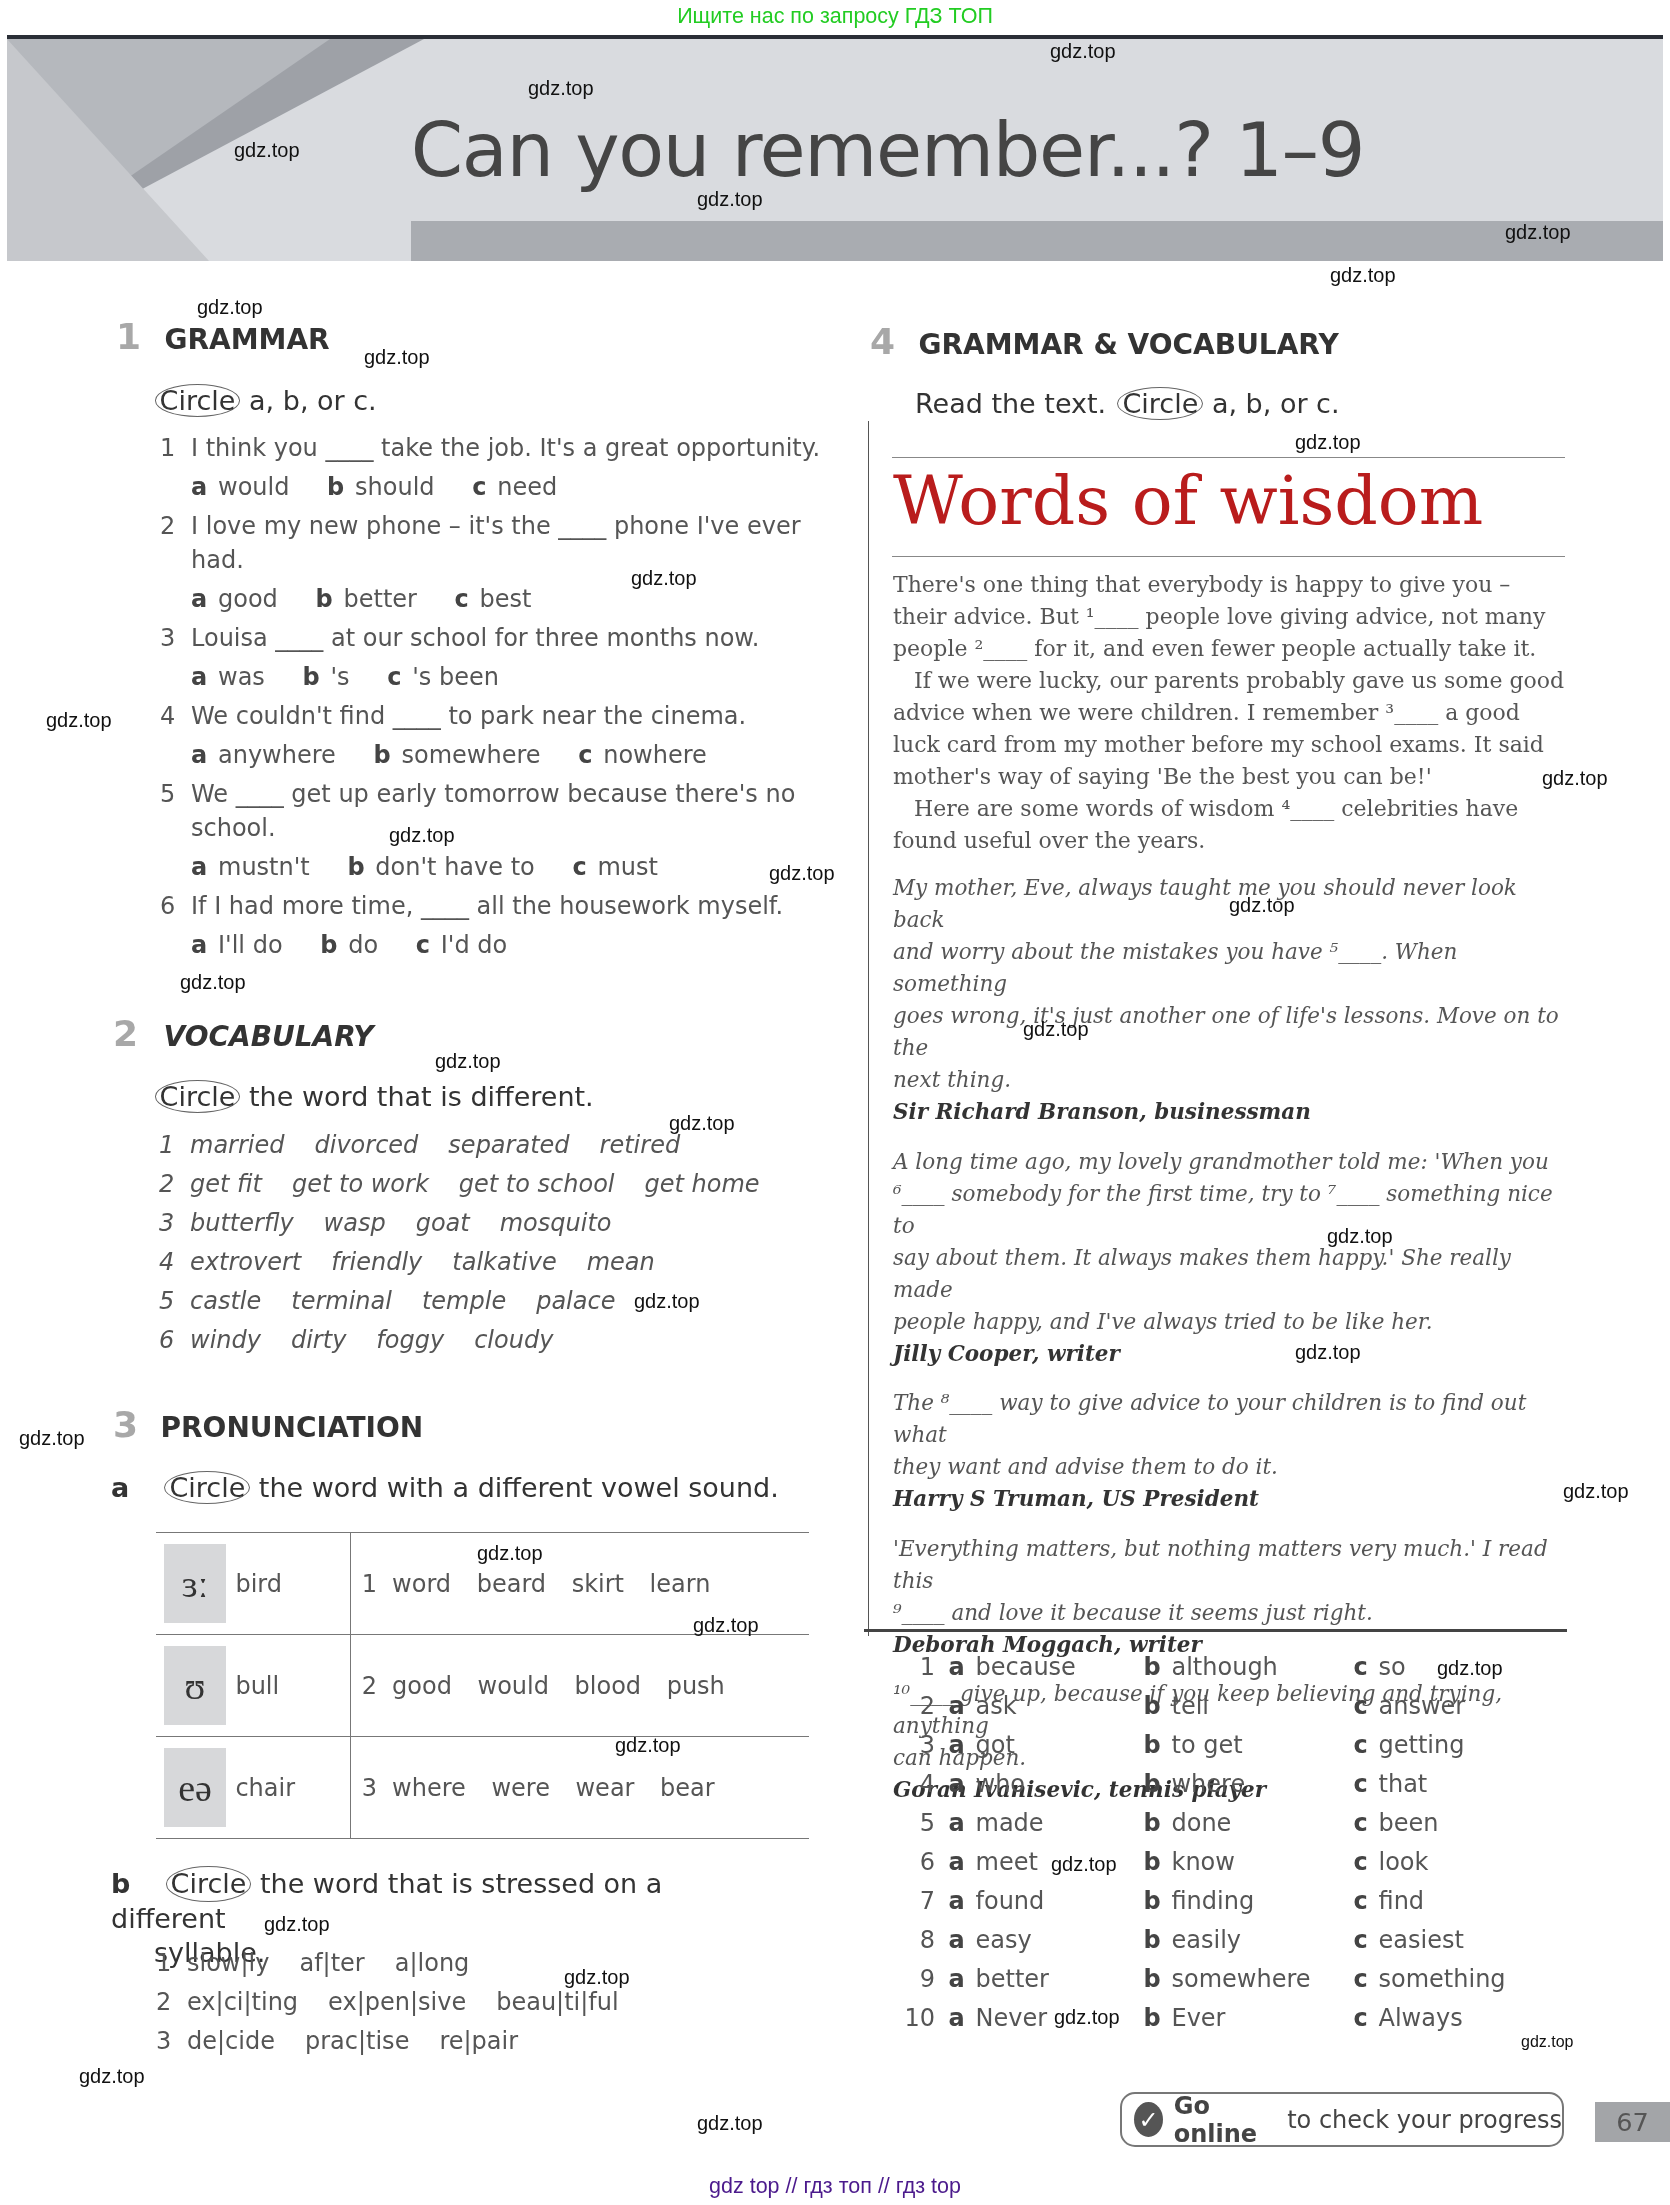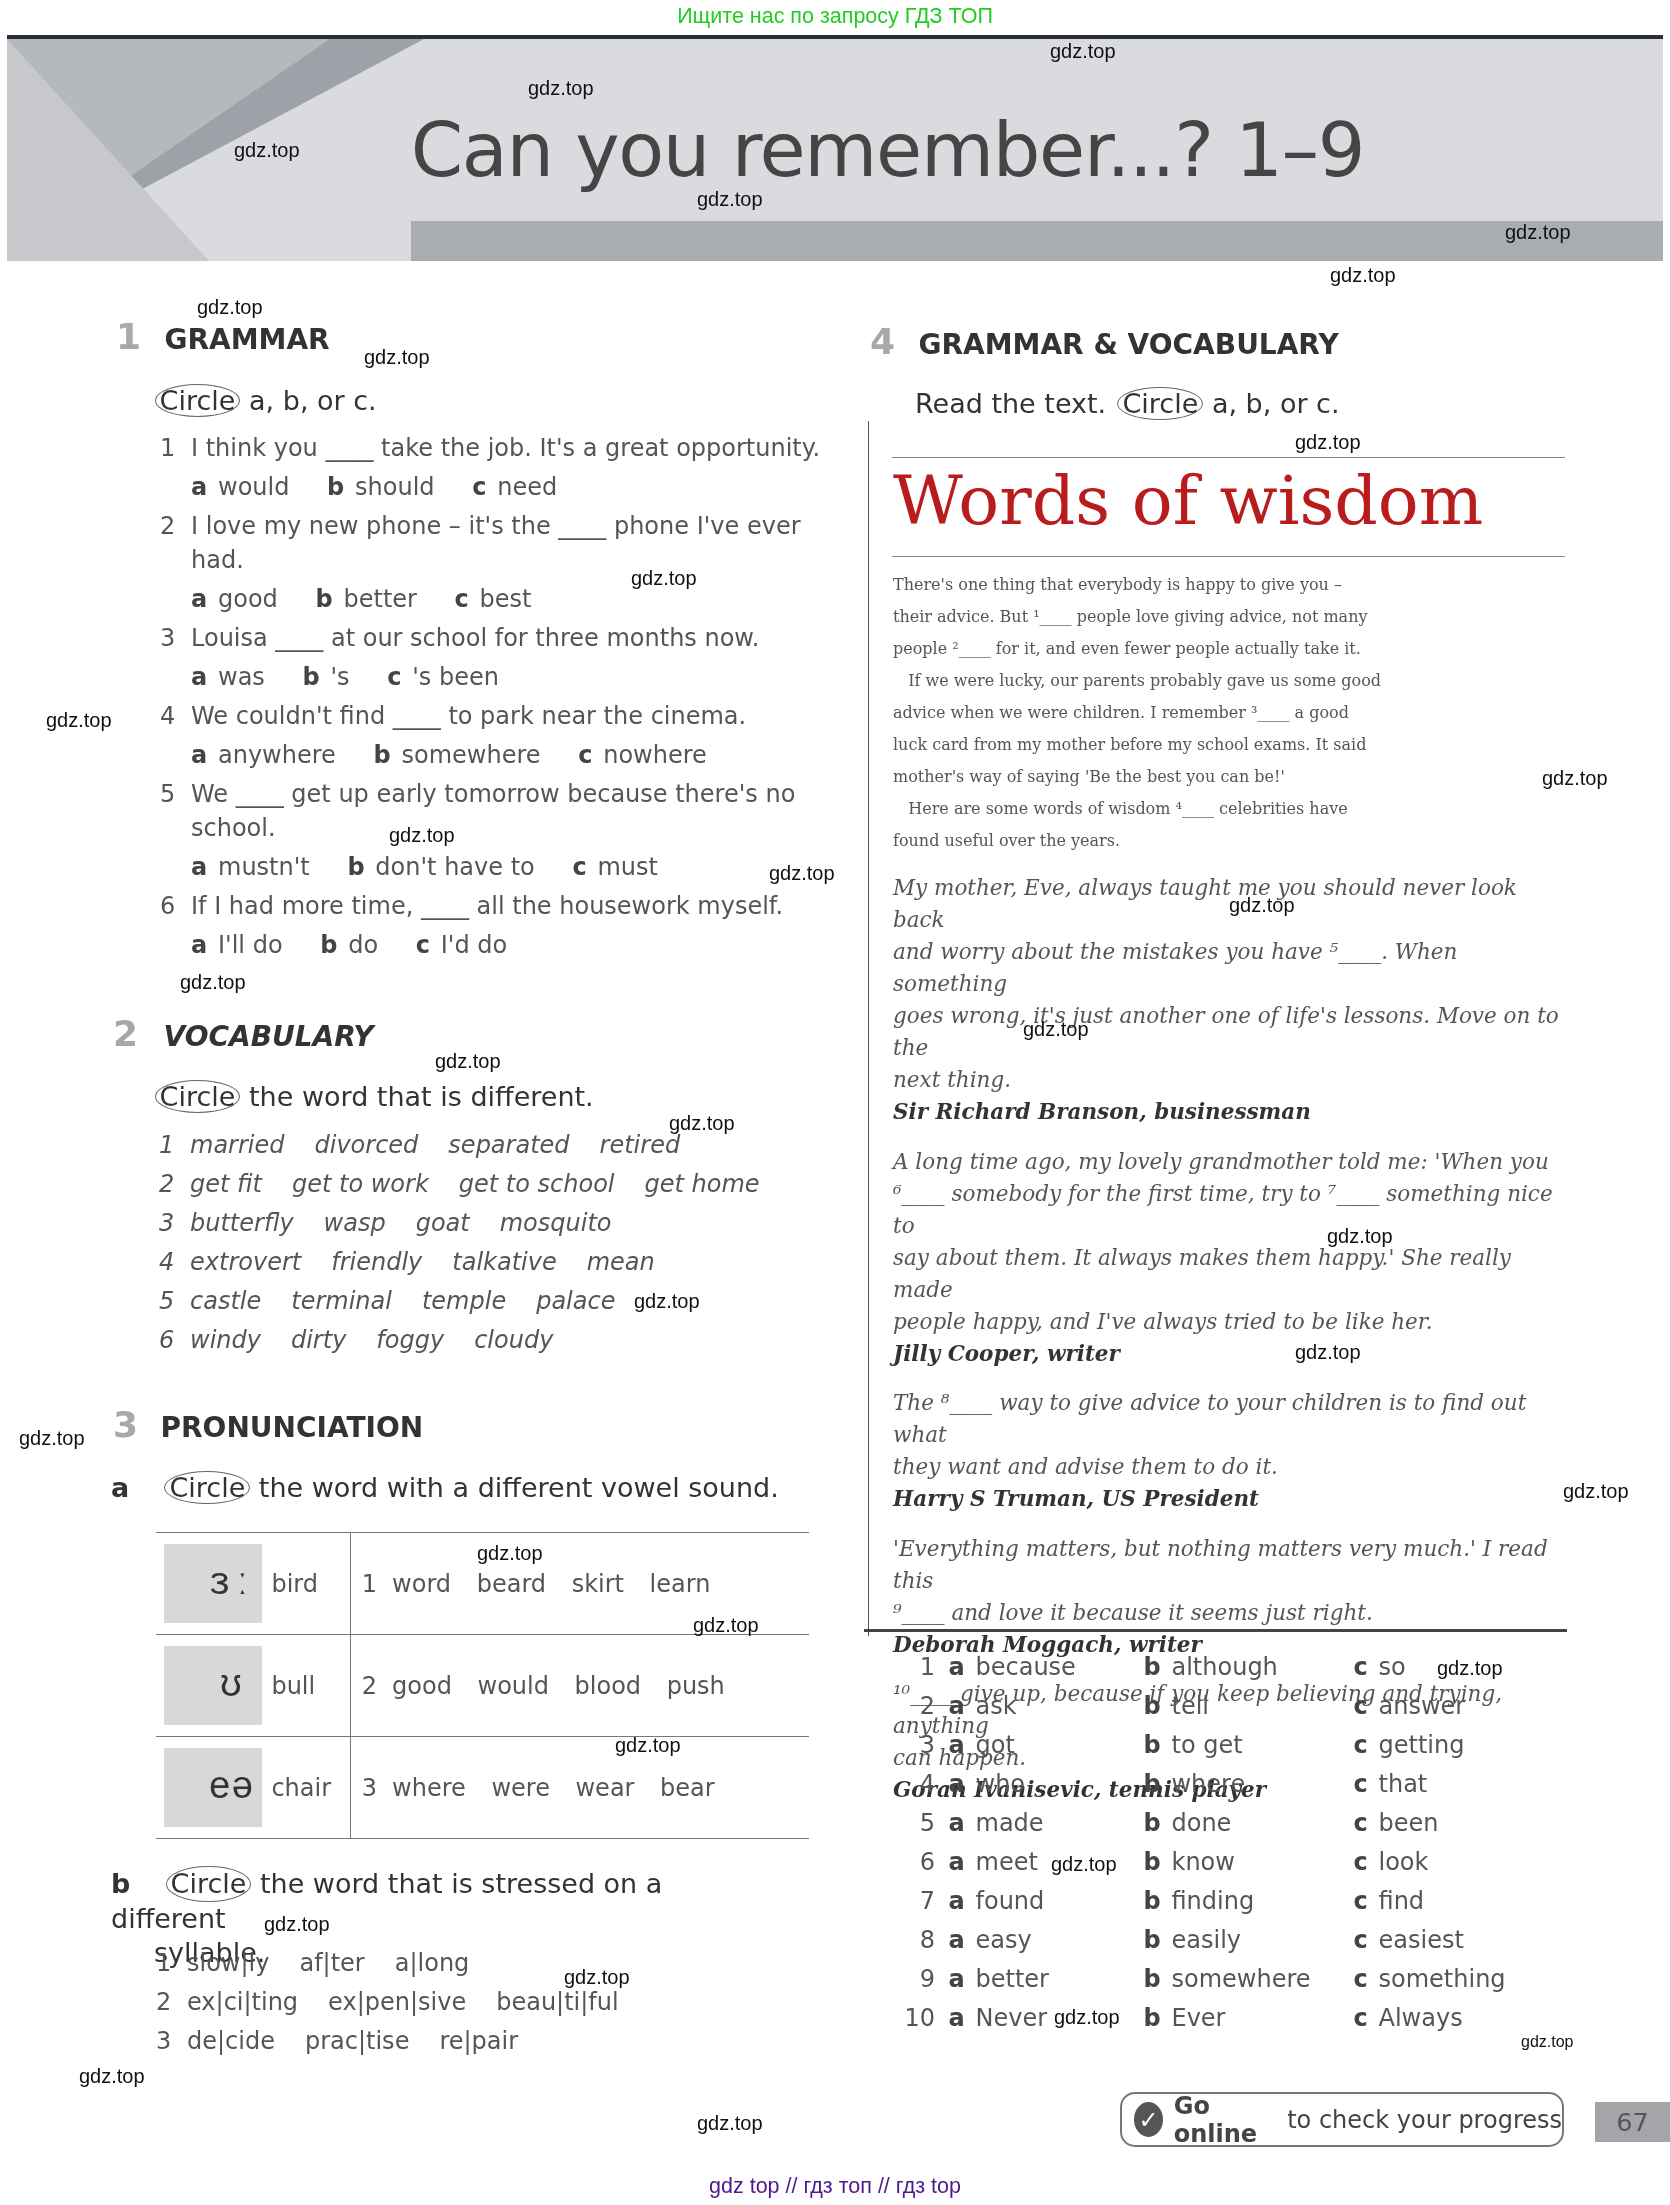--- a/index.html
+++ b/index.html
@@ -19,27 +19,27 @@
   .circled{display:inline-block;border:1.3px solid #666;border-radius:50%;padding:0 4px;margin-left:-5.4px;}
   .line{font-size:24px;color:#555;white-space:nowrap;}
   .opt-l{font-weight:bold;color:#444;margin-right:10.8px;}
   .opt{margin-right:30px;}
   .q-num{display:inline-block;width:31px;}
   .rule{height:1.3px;background:#888;}
   .ptable{left:156px;top:1532px;width:653px;}
   .prow{display:flex;height:101px;border-top:1.3px solid #777;}
   .prow:last-child{border-bottom:1.3px solid #777;}
   .pleft{width:194px;border-right:1.3px solid #777;display:flex;align-items:center;}
-  .pic{width:62px;height:79px;background:#d7d8da;margin:0 9.4px 0 8px;display:flex;align-items:center;justify-content:center;font-family:Liberation Mono, monospace;font-size:38px;color:#333;padding-left:36px;}
+  .pic{width:62px;height:79px;background:#d7d8da;margin:0 9.4px 0 8px;display:flex;align-items:center;justify-content:center;font-family:Liberation Serif, serif;font-size:38px;color:#333;}
   .pword{font-size:24px;color:#555;}
   .pright{flex:1;display:flex;align-items:center;padding-left:10.8px;font-size:24px;color:#555;white-space:nowrap;}
   .pright span{margin-right:25.6px;}
   .article{font-family:"DejaVu Serif",serif;color:#555;}
   .art-title{font-family:"DejaVu Serif",serif;font-size:68px;color:#b91c1c;}
-  .art-p{font-size:16px;line-height:32px;}
+  .art-p{font-size:22px;line-height:32px;}
   .art-q{font-size:21.5px;line-height:32px;font-style:italic;}
   .art-a{font-size:21.5px;line-height:32px;font-style:italic;font-weight:bold;color:#333;}
   .ans{font-size:24px;color:#555;white-space:nowrap;}
   .golink{left:1120px;top:2092px;width:440px;height:51px;border:2.7px solid #777;border-radius:15px;display:flex;align-items:center;font-size:24px;color:#444;}
   .check{width:35px;height:35px;border-radius:50%;background:#555;color:#fff;display:flex;align-items:center;justify-content:center;font-size:24px;margin:0 10.8px 0 12px;}
   .pageno{left:1595px;top:2102px;width:75px;height:40px;background:#a3a5a8;color:#555;font-size:25.6px;text-align:center;line-height:40px;}
   .foot{left:0;top:2174px;width:1670px;text-align:center;font-family:"Liberation Sans",sans-serif;font-size:21.5px;color:#4b1a8c;}
 </style>
 </head>
 <body>

